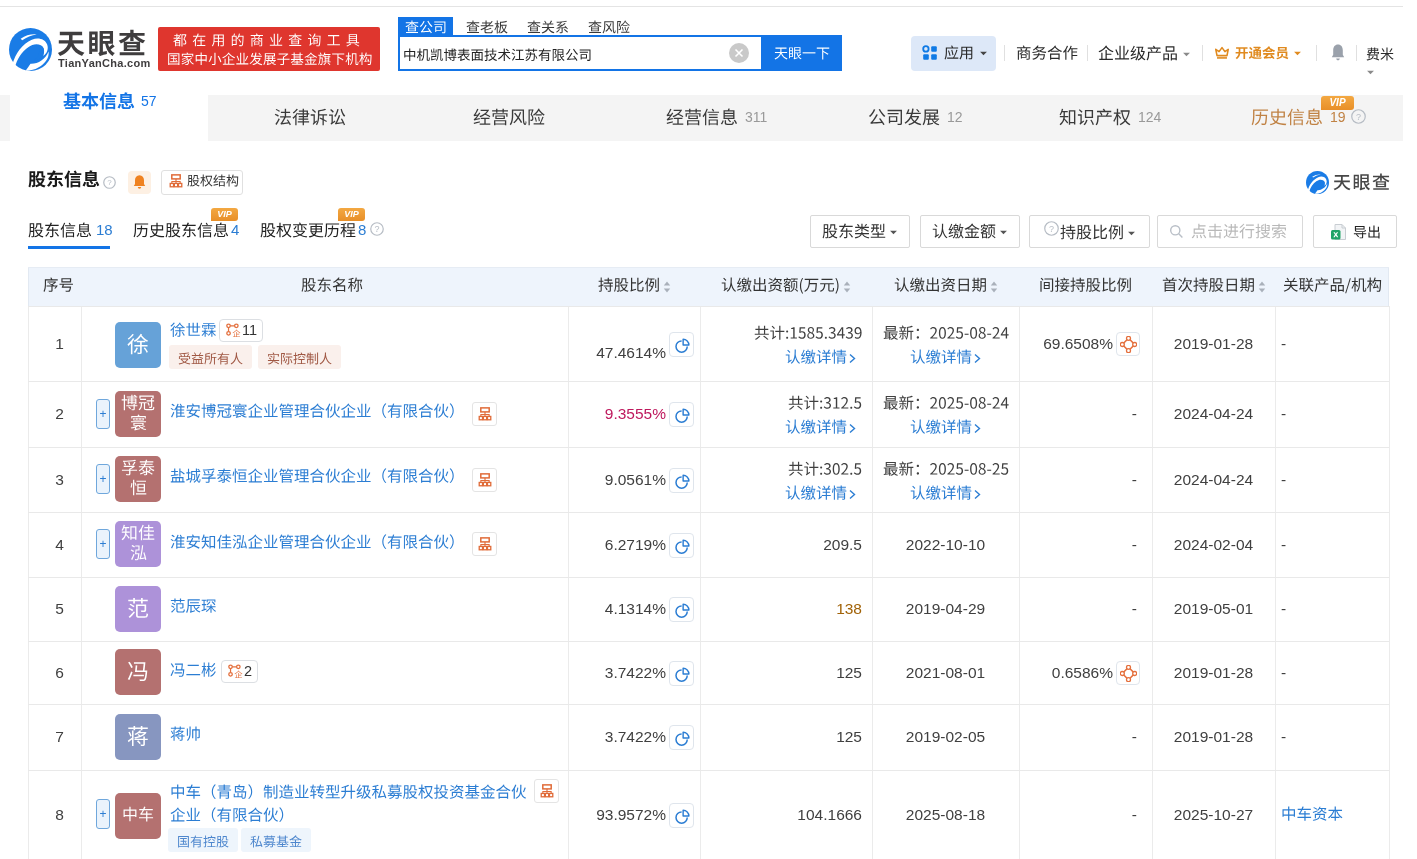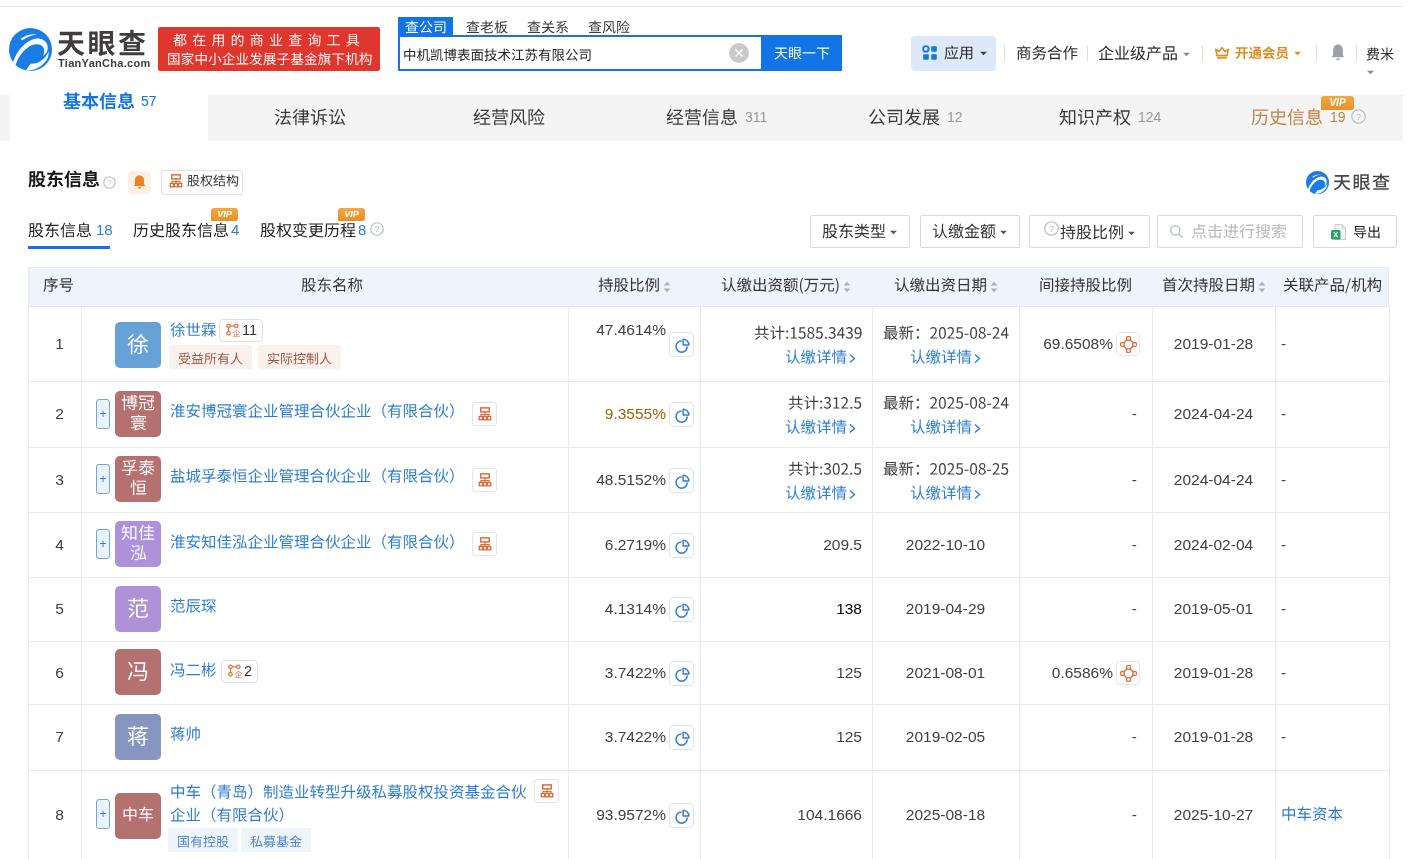--- a/index.html
+++ b/index.html
@@ -513,21 +513,21 @@
       </svg></div>
     <div style="position:absolute;left:258px;top:345px;height:24px;background:#faf0ec;border-radius:3px;padding:4px 9px 0;white-space:nowrap"><svg width="65" height="13" style="display:inline-block;overflow:visible;vertical-align:-1.6px;" fill="#a05844">
         <g transform="translate(0,11.4) scale(0.013,-0.013)">
           <use href="#gr5b9e"></use>
           <use href="#gr9645" x="1000"></use>
           <use href="#gr63a7" x="2000"></use>
           <use href="#gr5236" x="3000"></use>
           <use href="#gr4eba" x="4000"></use>
         </g>
       </svg></div>
-    <div style="position:absolute;left:568px;top:321px;width:98px;text-align:right;font-size:15.5px;color:#404040">47.4614%</div>
+    <div style="position:absolute;left:568px;top:344px;width:98px;text-align:right;font-size:15.5px;color:#404040">47.4614%</div>
     <div style="position:absolute;left:669px;top:331.5px;width:25px;height:25px;border:1px solid #dfe5ec;border-radius:4px;background:#fff;text-align:center;padding-top:3px"><svg width="18" height="18" viewBox="0 0 24 24">
         <path d="M11.5 6.5 A7.5 7.5 0 1 0 19 14" fill="none" stroke="#2b7dd3" stroke-width="2"></path>
         <path d="M13.5 4.3 A7.7 7.7 0 0 1 21.2 12 L13.5 12 Z" fill="none" stroke="#2b7dd3" stroke-width="1.9" stroke-linejoin="round"></path>
       </svg></div>
     <div style="position:absolute;left:700px;top:324.5px;width:162px;text-align:right;white-space:nowrap"><svg width="108" height="16" style="display:inline-block;overflow:visible;vertical-align:-1.9px;" fill="#404040">
         <g transform="translate(0,13.6) scale(0.0155,-0.0155)">
           <use href="#gr5171"></use>
           <use href="#gr8ba1" x="1000"></use>
           <use href="#gr3a" x="2000"></use>
           <use href="#gr31" x="2278"></use>
@@ -626,21 +626,21 @@
           <use href="#grff09" x="18000"></use>
         </g>
       </svg></div>
     <div style="position:absolute;left:472px;top:402px;width:25px;height:24px;border:1px solid #e4e4e4;border-radius:3px;background:#fff;text-align:center;padding-top:4px"><svg width="14" height="14" viewBox="0 0 16 16">
         <rect x="3.2" y="1" width="9.6" height="4.6" fill="none" stroke="#e06b38" stroke-width="1.7"></rect>
         <path d="M8 5.6 L8 8.6 M3.3 11 L3.3 8.6 L12.7 8.6 L12.7 11 M8 8.6 L8 11" fill="none" stroke="#e06b38" stroke-width="1.3"></path>
         <rect x="1.4" y="10.8" width="3.8" height="3.8" fill="none" stroke="#e06b38" stroke-width="1.5"></rect>
         <rect x="6.1" y="10.8" width="3.8" height="3.8" fill="none" stroke="#e06b38" stroke-width="1.5"></rect>
         <rect x="10.8" y="10.8" width="3.8" height="3.8" fill="none" stroke="#e06b38" stroke-width="1.5"></rect>
       </svg></div>
-    <div style="position:absolute;left:568px;top:405.0px;width:98px;text-align:right;font-size:15.5px;color:#a16207">9.3555%</div>
+    <div style="position:absolute;left:568px;top:405.0px;width:98px;text-align:right;font-size:15.5px;color:#be185d">9.3555%</div>
     <div style="position:absolute;left:669px;top:402.0px;width:25px;height:25px;border:1px solid #dfe5ec;border-radius:4px;background:#fff;text-align:center;padding-top:3px"><svg width="18" height="18" viewBox="0 0 24 24">
         <path d="M11.5 6.5 A7.5 7.5 0 1 0 19 14" fill="none" stroke="#2b7dd3" stroke-width="2"></path>
         <path d="M13.5 4.3 A7.7 7.7 0 0 1 21.2 12 L13.5 12 Z" fill="none" stroke="#2b7dd3" stroke-width="1.9" stroke-linejoin="round"></path>
       </svg></div>
     <div style="position:absolute;left:700px;top:395.0px;width:162px;text-align:right;white-space:nowrap"><svg width="74" height="16" style="display:inline-block;overflow:visible;vertical-align:-1.9px;" fill="#404040">
         <g transform="translate(0,13.6) scale(0.0155,-0.0155)">
           <use href="#gr5171"></use>
           <use href="#gr8ba1" x="1000"></use>
           <use href="#gr3a" x="2000"></use>
           <use href="#gr33" x="2278"></use>
@@ -728,21 +728,21 @@
           <use href="#grff09" x="18000"></use>
         </g>
       </svg></div>
     <div style="position:absolute;left:472px;top:468px;width:25px;height:24px;border:1px solid #e4e4e4;border-radius:3px;background:#fff;text-align:center;padding-top:4px"><svg width="14" height="14" viewBox="0 0 16 16">
         <rect x="3.2" y="1" width="9.6" height="4.6" fill="none" stroke="#e06b38" stroke-width="1.7"></rect>
         <path d="M8 5.6 L8 8.6 M3.3 11 L3.3 8.6 L12.7 8.6 L12.7 11 M8 8.6 L8 11" fill="none" stroke="#e06b38" stroke-width="1.3"></path>
         <rect x="1.4" y="10.8" width="3.8" height="3.8" fill="none" stroke="#e06b38" stroke-width="1.5"></rect>
         <rect x="6.1" y="10.8" width="3.8" height="3.8" fill="none" stroke="#e06b38" stroke-width="1.5"></rect>
         <rect x="10.8" y="10.8" width="3.8" height="3.8" fill="none" stroke="#e06b38" stroke-width="1.5"></rect>
       </svg></div>
-    <div style="position:absolute;left:568px;top:470.5px;width:98px;text-align:right;font-size:15.5px;color:#404040">48.5152%</div>
+    <div style="position:absolute;left:568px;top:470.5px;width:98px;text-align:right;font-size:15.5px;color:#404040">9.0561%</div>
     <div style="position:absolute;left:669px;top:467.5px;width:25px;height:25px;border:1px solid #dfe5ec;border-radius:4px;background:#fff;text-align:center;padding-top:3px"><svg width="18" height="18" viewBox="0 0 24 24">
         <path d="M11.5 6.5 A7.5 7.5 0 1 0 19 14" fill="none" stroke="#2b7dd3" stroke-width="2"></path>
         <path d="M13.5 4.3 A7.7 7.7 0 0 1 21.2 12 L13.5 12 Z" fill="none" stroke="#2b7dd3" stroke-width="1.9" stroke-linejoin="round"></path>
       </svg></div>
     <div style="position:absolute;left:700px;top:460.5px;width:162px;text-align:right;white-space:nowrap"><svg width="74" height="16" style="display:inline-block;overflow:visible;vertical-align:-1.9px;" fill="#404040">
         <g transform="translate(0,13.6) scale(0.0155,-0.0155)">
           <use href="#gr5171"></use>
           <use href="#gr8ba1" x="1000"></use>
           <use href="#gr3a" x="2000"></use>
           <use href="#gr33" x="2278"></use>
@@ -860,21 +860,21 @@
           <use href="#gr8303"></use>
           <use href="#gr8fb0" x="1000"></use>
           <use href="#gr741b" x="2000"></use>
         </g>
       </svg></div>
     <div style="position:absolute;left:568px;top:600.0px;width:98px;text-align:right;font-size:15.5px;color:#404040">4.1314%</div>
     <div style="position:absolute;left:669px;top:597.0px;width:25px;height:25px;border:1px solid #dfe5ec;border-radius:4px;background:#fff;text-align:center;padding-top:3px"><svg width="18" height="18" viewBox="0 0 24 24">
         <path d="M11.5 6.5 A7.5 7.5 0 1 0 19 14" fill="none" stroke="#2b7dd3" stroke-width="2"></path>
         <path d="M13.5 4.3 A7.7 7.7 0 0 1 21.2 12 L13.5 12 Z" fill="none" stroke="#2b7dd3" stroke-width="1.9" stroke-linejoin="round"></path>
       </svg></div>
-    <div style="position:absolute;left:700px;top:600.0px;width:162px;text-align:right;font-size:15.5px;color:#000000">138</div>
+    <div style="position:absolute;left:700px;top:600.0px;width:162px;text-align:right;font-size:15.5px;color:#a16207">138</div>
     <div style="position:absolute;left:872px;top:600.0px;width:147px;text-align:center;font-size:15.5px;color:#404040">2019-04-29</div>
     <div style="position:absolute;left:1019px;top:600.0px;width:118px;text-align:right;font-size:15.5px;color:#404040">-</div>
     <div style="position:absolute;left:1152px;top:600.0px;width:123px;text-align:center;font-size:15.5px;color:#404040">2019-05-01</div>
     <div style="position:absolute;left:1281px;top:600.0px;font-size:15.5px;color:#404040">-</div>
     <div style="position:absolute;left:38px;top:663.5px;width:43px;text-align:center;font-size:15.5px;color:#404040">6</div>
     <div style="position:absolute;left:115px;top:649px;width:46px;height:46px;background:#b47170;border-radius:5px;text-align:center;padding-top:11px">
       <div style="height:24px"><svg width="22" height="22" style="display:inline-block;overflow:visible;vertical-align:-2.6px;" fill="#fff">
           <g transform="translate(0,19.4) scale(0.022,-0.022)">
             <use href="#gr51af"></use>
           </g>

